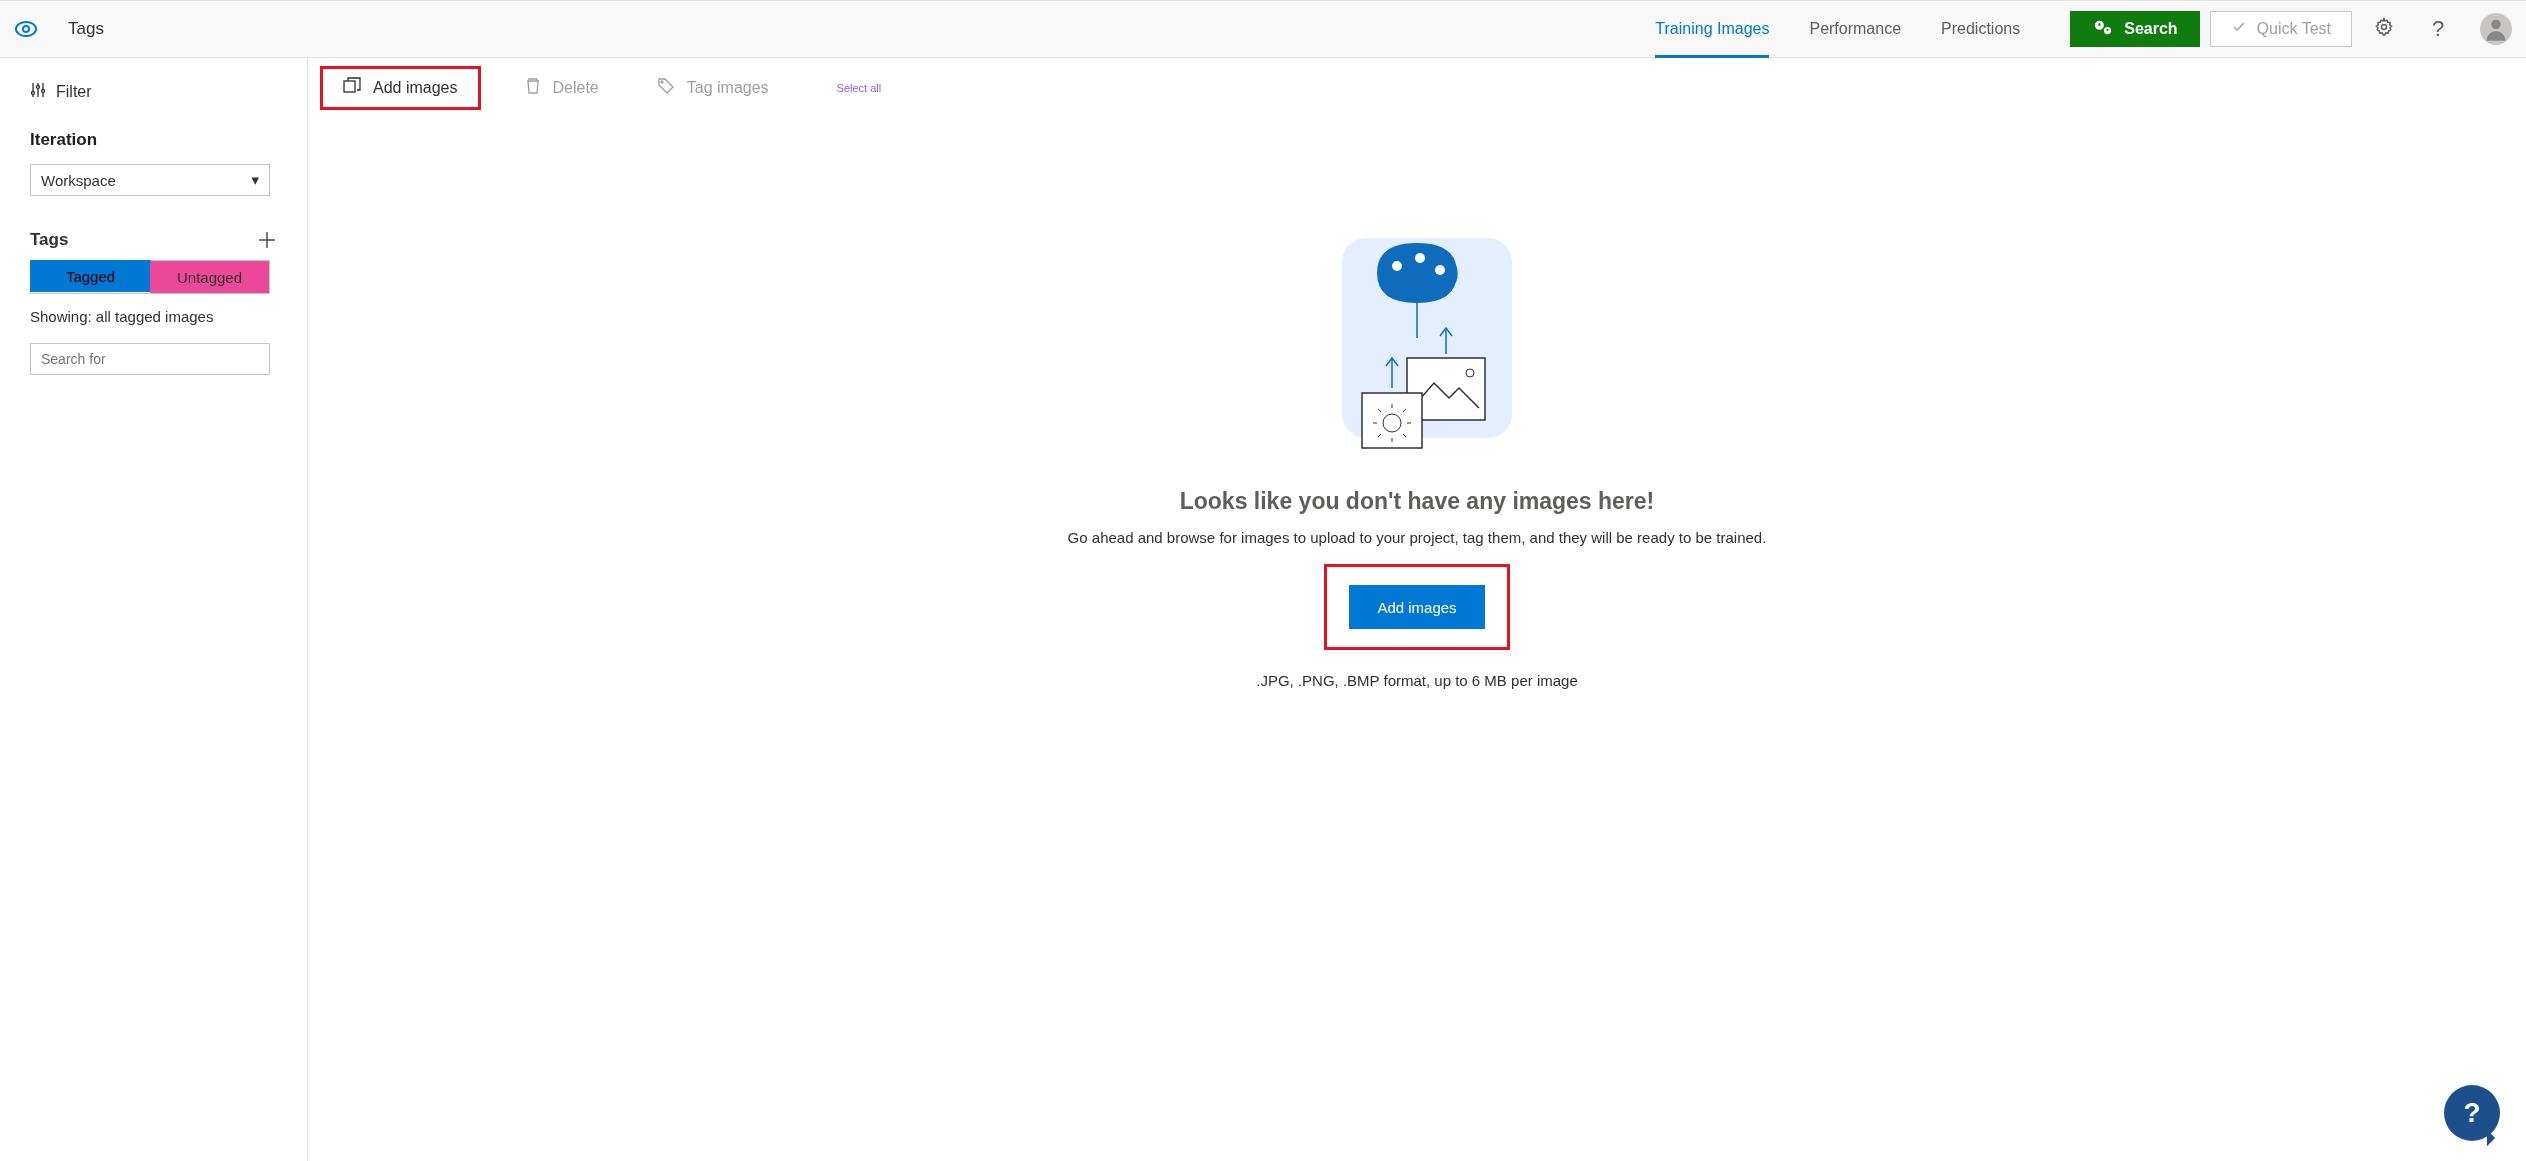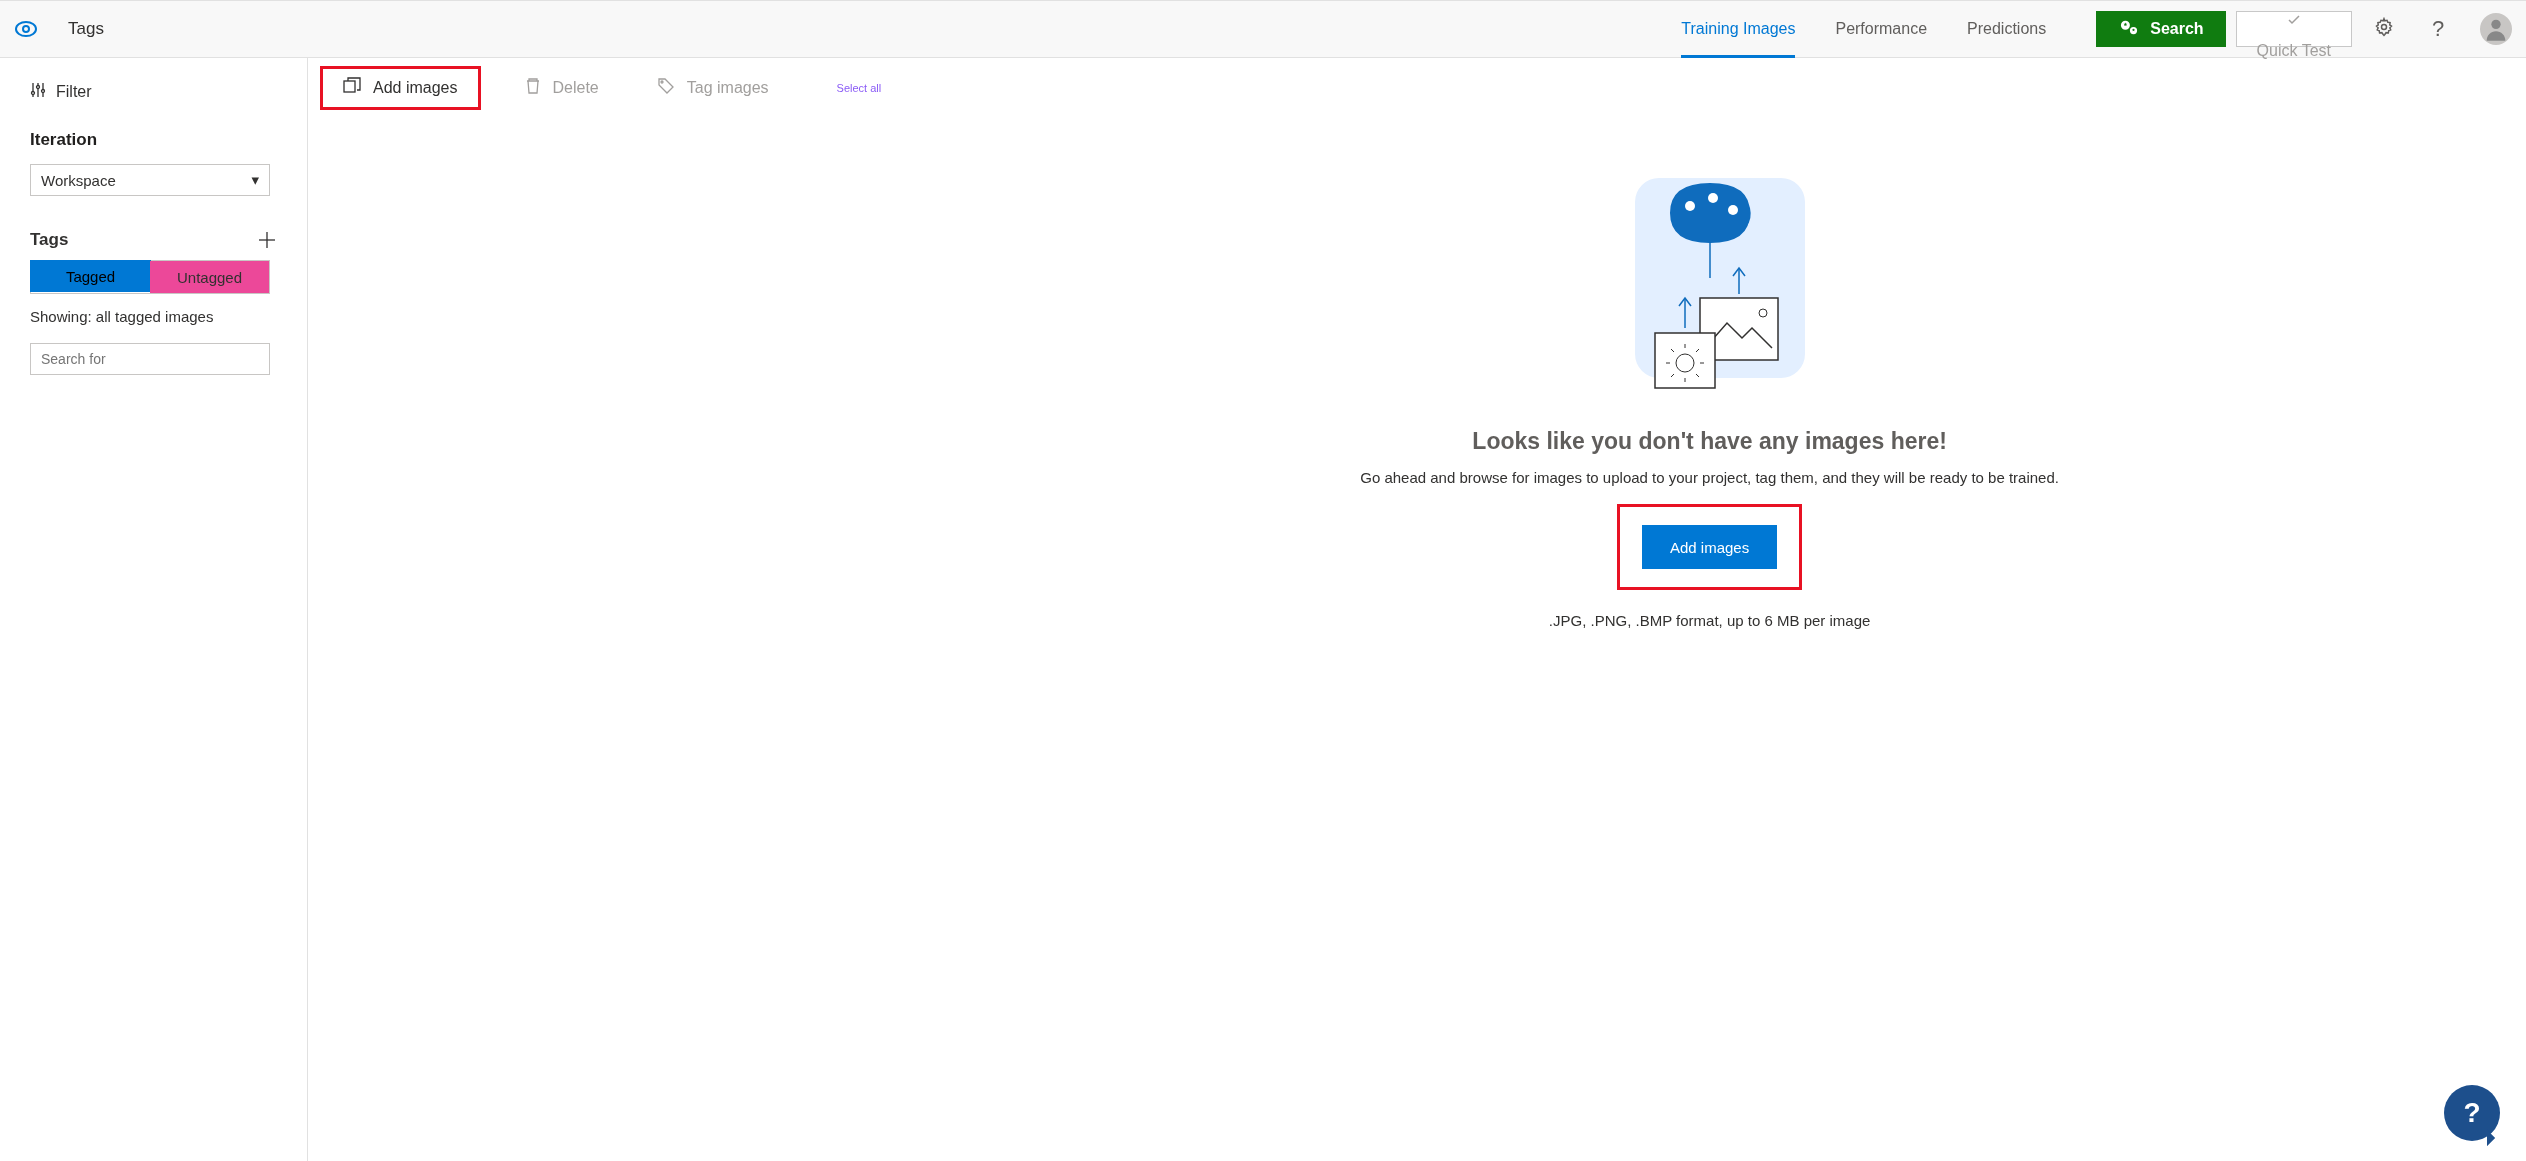--- a/index.html
+++ b/index.html
@@ -52,21 +52,20 @@
   background: #fff;
   border: 1px solid #c8c8c8;
   color: #a19f9d;
   height: 36px;
   padding: 0 20px;
   font-size: 16px;
   display: flex;
   align-items: center;
   gap: 10px;
   cursor: pointer;
-  flex-direction: column;
 }
 .icon-btn {
   width: 44px; height: 44px;
   display: flex; align-items: center; justify-content: center;
   color: #605e5c;
   cursor: pointer;
   font-size: 20px;
 }
 .avatar {
   width: 32px; height: 32px;
@@ -105,21 +104,21 @@
 }
 .toggle-item.selected { background: #0078d4; color: #000000; border: 1px solid #0078d4; margin: -1px; }
 .showing-text { font-size: 15px; color: #323130; margin-bottom: 18px; }
 .search-input {
   width: 240px; height: 32px;
   border: 1px solid #c8c6c4;
   padding: 0 10px;
   font-size: 14px;
 }
 
-.main { flex: 1; display: flex; flex-direction: row; justify-content: space-between; }
+.main { flex: 1; display: flex; flex-direction: column; justify-content: space-between; }
 .toolbar {
   height: 60px;
   display: flex; align-items: center;
   padding: 0 12px;
   gap: 30px;
 }
 .tool-item {
   display: flex; align-items: center; gap: 12px;
   padding: 6px 14px;
   font-size: 16px;

